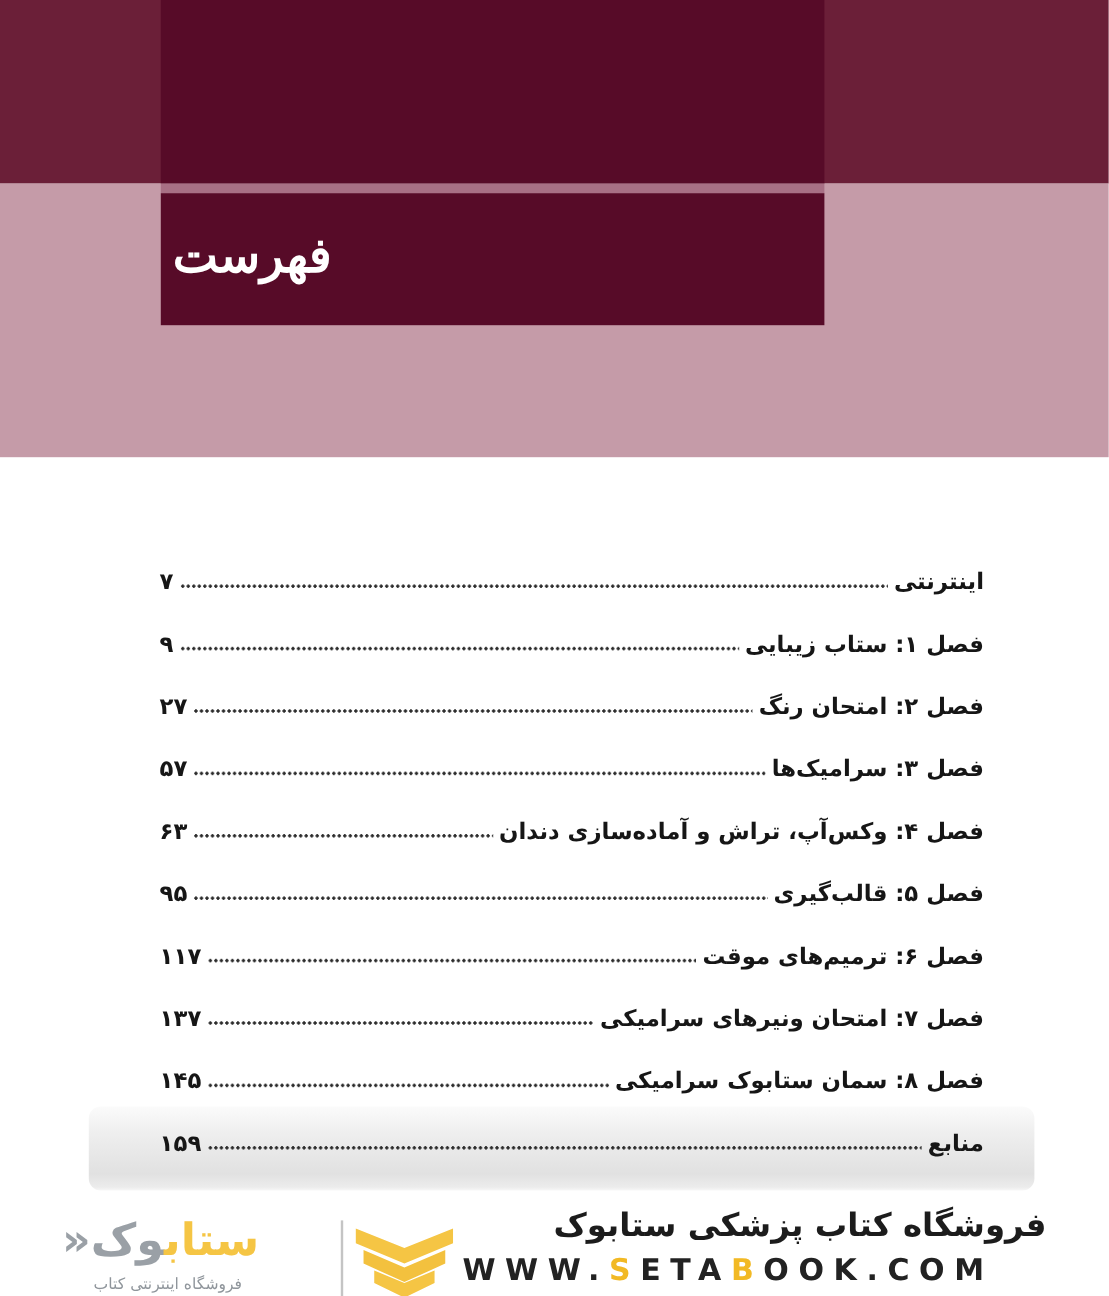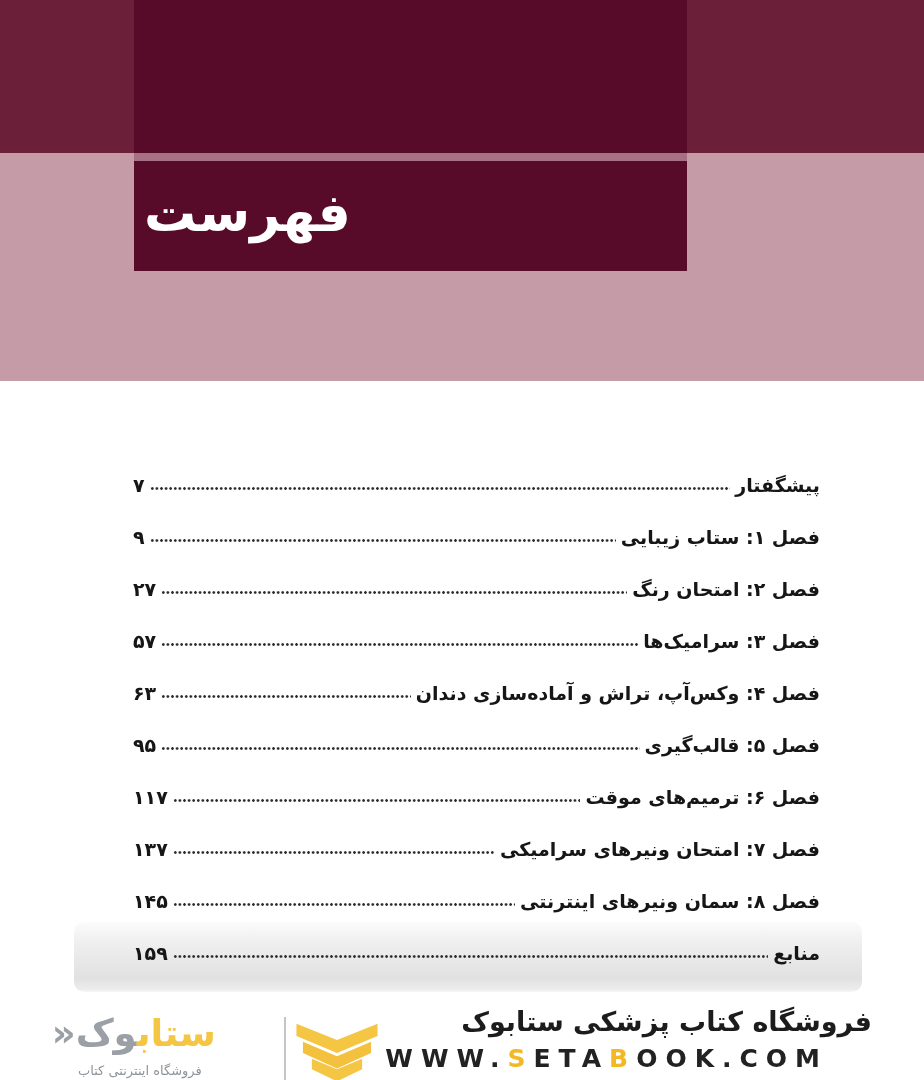--- a/index.html
+++ b/index.html
@@ -10,22 +10,22 @@
   
   .band-top{position:absolute;left:0;top:0;width:924px;height:153px;background:#6b1f38;}
   .band-mauve{position:absolute;left:0;top:153px;width:924px;height:228px;background:#c59ba8;}
   .header-dark-box{position:absolute;left:134px;top:0;width:553px;height:153px;background:#570b28;}
   .header-strip{position:absolute;left:134px;top:153px;width:553px;height:8px;background:#a87085;}
   .title-box{
     position:absolute;left:134px;top:161px;width:553px;height:110px;background:#570b28;
     display:flex;align-items:center;
   }
   .title-box .page-title{
-    color:#ffffff;font-size:52px;font-weight:bold;padding:0 0 6px 10px;
-    direction:rtl;text-align:right;letter-spacing:0;
+    color:#ffffff;font-size:40px;font-weight:bold;padding:0 0 6px 10px;
+    direction:rtl;text-align:right;letter-spacing:0;font-family:Liberation Serif, serif;
   }
   
   .toc{position:absolute;left:133px;top:470px;right:104px;}
   .toc-row{
     display:flex;align-items:flex-end;height:26px;margin-bottom:26px;
     font-size:19px;font-weight:bold;color:#161616;
   }
   .toc-page{white-space:nowrap;direction:rtl;}
   .toc-leader{
     flex:1;height:3px;margin:0 5px 6px 5px;
@@ -74,21 +74,21 @@
 <div class="title-box">
   <div class="page-title">فهرست</div>
 </div>
 
 <div class="toc-highlight-band"></div>
 
 <div class="toc">
   <div class="toc-row">
     <span class="toc-page">۷</span>
     <span class="toc-leader"></span>
-    <span class="toc-title">پیشگفتار</span>
+    <span class="toc-title">اینترنتی</span>
   </div>
   <div class="toc-row">
     <span class="toc-page">۹</span>
     <span class="toc-leader"></span>
     <span class="toc-title">فصل ۱: ستاب زیبایی</span>
   </div>
   <div class="toc-row">
     <span class="toc-page">۲۷</span>
     <span class="toc-leader"></span>
     <span class="toc-title">فصل ۲: امتحان رنگ</span>
@@ -114,21 +114,21 @@
     <span class="toc-title">فصل ۶: ترمیم‌های موقت</span>
   </div>
   <div class="toc-row">
     <span class="toc-page">۱۳۷</span>
     <span class="toc-leader"></span>
     <span class="toc-title">فصل ۷: امتحان ونیرهای سرامیکی</span>
   </div>
   <div class="toc-row">
     <span class="toc-page">۱۴۵</span>
     <span class="toc-leader"></span>
-    <span class="toc-title">فصل ۸: سمان ونیرهای اینترنتی</span>
+    <span class="toc-title">فصل ۸: سمان ستابوک سرامیکی</span>
   </div>
   <div class="toc-row">
     <span class="toc-page">۱۵۹</span>
     <span class="toc-leader"></span>
     <span class="toc-title">منابع</span>
   </div>
 </div>
 
 <div class="footer">
   <div class="store-name">فروشگاه کتاب پزشکی ستابوک</div>

